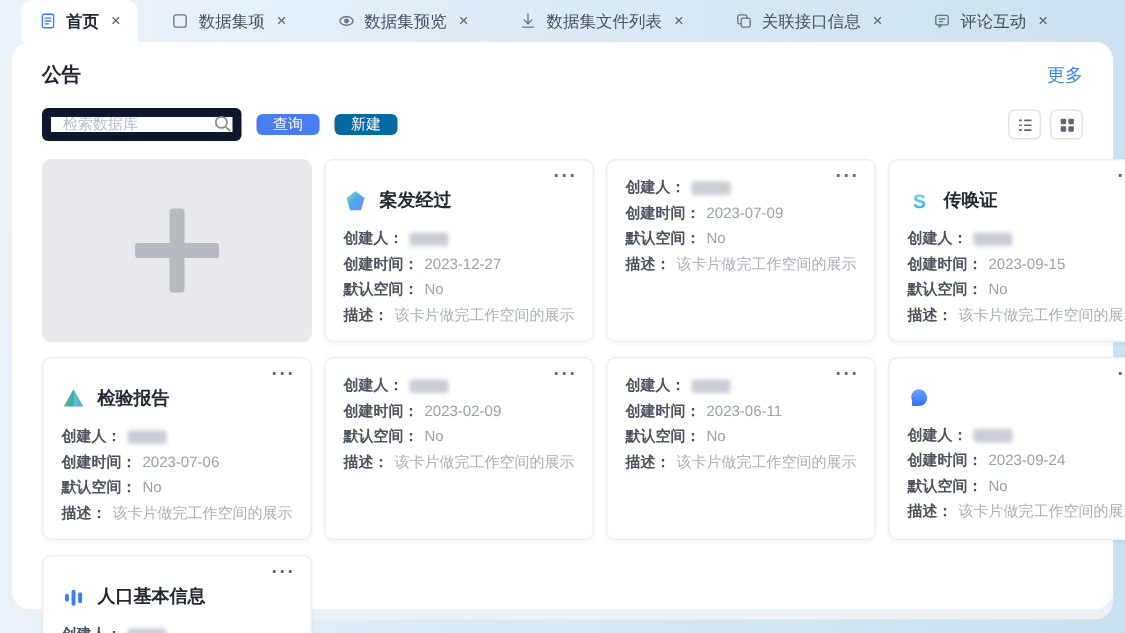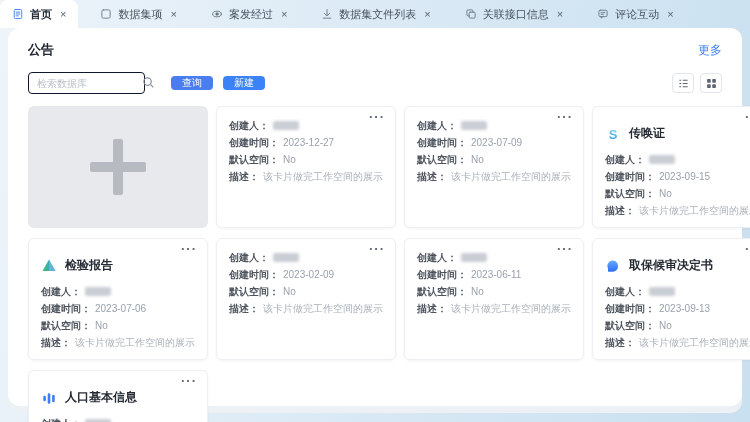--- a/index.html
+++ b/index.html
@@ -3,46 +3,46 @@
 <meta charset="utf-8">
 <style>
   * { margin:0; padding:0; box-sizing:border-box; }
   html,body { width:750px; height:422px; overflow:hidden; }
   body {
     font-family:"Liberation Sans","DejaVu Sans",sans-serif;
     background:linear-gradient(100deg,#edf4fa 0%,#d8e8f4 55%,#c9e0f0 100%);
     color:#2a3340;
   }
   
-  .tabbar { height:28px; display:flex; align-items:stretch; gap:10px; }
+  .tabbar { height:28px; display:flex; align-items:stretch; padding-left:14px; gap:10px; }
   .tab { display:inline-flex; align-items:center; gap:6px; padding:0 12px; font-size:11px;
          color:#46525f; cursor:pointer; white-space:nowrap; }
   .tab.active { background:#ffffff; border-radius:8px 8px 0 0; color:#222b36; font-weight:bold; }
   .tab .tab-icon { width:12px; height:12px; display:inline-flex; color:#6a7685; }
   .tab.active .tab-icon { color:#3b7cf5; }
   .tab .tab-icon svg { width:12px; height:12px; }
   .tab-close { font-size:11px; line-height:1; color:#55606d; margin-left:2px; font-weight:normal; }
   
   .panel-outer { margin:0 8px; height:385px; background:#edf0f4; border-radius:12px; padding-bottom:15px; }
   .panel { background:#ffffff; border-radius:12px; height:378px; padding:13px 20px; }
   .panel-header { display:flex; justify-content:space-between; align-items:center; }
   .page-title { font-size:13px; font-weight:bold; color:#1f2430; }
   .more-link { font-size:12px; color:#3d7ff7; cursor:pointer; }
   
   .toolbar { margin-top:13px; display:flex; align-items:center; gap:10px; }
   .search-box { position:relative; width:133px; }
-  .search-box input { width:117px; height:22px; border:1px solid #0f172a; border-radius:4px;
+  .search-box input { width:133px; height:22px; border:6px solid #0f172a; border-radius:4px;
       padding:0 22px 0 8px; font-size:10px; color:#333; outline:none;
       font-family:"Liberation Sans","DejaVu Sans",sans-serif; }
   .search-box input::placeholder { color:#b8bec8; }
   .search-icon { position:absolute; right:6px; top:4px; width:13px; height:13px; color:#8a919c; }
   .btn { height:14px; padding:0 11px; border:none; border-radius:4px; font-size:10px; color:#fff;
          cursor:pointer; font-family:inherit; }
   .btn-query { background:#4a7df0; }
-  .btn-create { background:#3b82f6; }
+  .btn-create { background:#0369a1; }
   .view-toggles { margin-left:auto; display:flex; gap:6px; }
   .view-btn { width:22px; height:20px; background:#fff; border:1px solid #e2e5ea; border-radius:4px;
               display:inline-flex; align-items:center; justify-content:center; cursor:pointer; color:#5f6672; }
   .view-btn svg { width:11px; height:11px; }
   
   .card-grid { margin-top:12px; display:grid; grid-template-columns:repeat(4,1fr); gap:10px 8px; }
   .add-card { min-height:104px; background:#e8e9ec; border-radius:6px; display:flex;
               align-items:center; justify-content:center; cursor:pointer; }
   .plus { position:relative; width:56px; height:56px; }
   .plus::before, .plus::after { content:""; position:absolute; background:#b7bac1; border-radius:2px; }
@@ -85,21 +85,21 @@
     <span>数据集项</span>
     <span class="tab-close">×</span>
   </div>
     <div class="tab">
     <span class="tab-icon">
         <svg viewBox="0 0 16 16" stroke="currentColor" stroke-width="1.2" fill="none" stroke-linecap="round" stroke-linejoin="round">
           <ellipse cx="8" cy="8" rx="5.8" ry="3.8"></ellipse>
           <circle cx="8" cy="8" r="1.6" fill="currentColor"></circle>
         </svg>
       </span>
-    <span>案发经过</span>
+    <span>数据集预览</span>
     <span class="tab-close">×</span>
   </div>
     <div class="tab">
     <span class="tab-icon">
         <svg viewBox="0 0 16 16" stroke="currentColor" stroke-width="1.2" fill="none" stroke-linecap="round" stroke-linejoin="round">
           <path d="M8 2v8M4.5 7 8 10.5 11.5 7M3 13.5h10"></path>
         </svg>
       </span>
     <span>数据集文件列表</span>
     <span class="tab-close">×</span>
@@ -160,20 +160,35 @@
         </span>
       </span>
     </div>
 
     <div class="card-grid" id="card-grid">
       <div class="add-card">
         <span class="plus"></span>
       </div>
     <div class="card">
     <span class="card-more">···</span>
+    <div class="card-head">
+      <span class="card-icon">
+              <svg viewBox="0 0 16 16">
+                <defs>
+                  <linearGradient id="g1" x1="0" y1="0" x2="1" y2="1">
+                    <stop offset="0" stop-color="#6ee7a0"></stop>
+                    <stop offset=".5" stop-color="#4aa8f5"></stop>
+                    <stop offset="1" stop-color="#9a7ef0"></stop>
+                  </linearGradient>
+                </defs>
+                <path d="M8 1.5 14 6l-2.3 8.2H4.3L2 6Z" fill="url(#g1)"></path>
+              </svg>
+            </span>
+      <span class="card-title">案发经过</span>
+    </div>
     <div class="field">
       <span class="field-label">创建人：</span>
       <span class="redacted"></span>
     </div>
     <div class="field">
       <span class="field-label">创建时间：</span>
       <span class="field-value">2023-12-27</span>
     </div>
     <div class="field">
       <span class="field-label">默认空间：</span>
@@ -315,29 +330,28 @@
               <svg viewBox="0 0 16 16">
                 <defs>
                   <linearGradient id="g7" x1="0" y1="0" x2="0" y2="1">
                     <stop offset="0" stop-color="#6aa8ff"></stop>
                     <stop offset="1" stop-color="#2f6df5"></stop>
                   </linearGradient>
                 </defs>
                 <path d="M13 7.5A5.3 5.3 0 1 0 3 10.2V13a.7.7 0 0 0 .7.7h4A5.3 5.3 0 0 0 13 7.5Z" fill="url(#g7)"></path>
               </svg>
             </span>
-      <span class="card-title">取保候审决定书</span>
-    </div>
-    <div class="field">
-      <span class="field-label">创建人：</span>
-      <span class="redacted"></span>
-    </div>
-    <div class="field">
-      <span class="field-label">创建时间：</span>
-      <span class="field-value">2023-09-13</span>
+    </div>
+    <div class="field">
+      <span class="field-label">创建人：</span>
+      <span class="redacted"></span>
+    </div>
+    <div class="field">
+      <span class="field-label">创建时间：</span>
+      <span class="field-value">2023-09-24</span>
     </div>
     <div class="field">
       <span class="field-label">默认空间：</span>
       <span class="field-value">No</span>
     </div>
     <div class="field">
       <span class="field-label">描述：</span>
       <span class="field-value field-desc">该卡片做完工作空间的展示</span>
     </div>
   </div>

